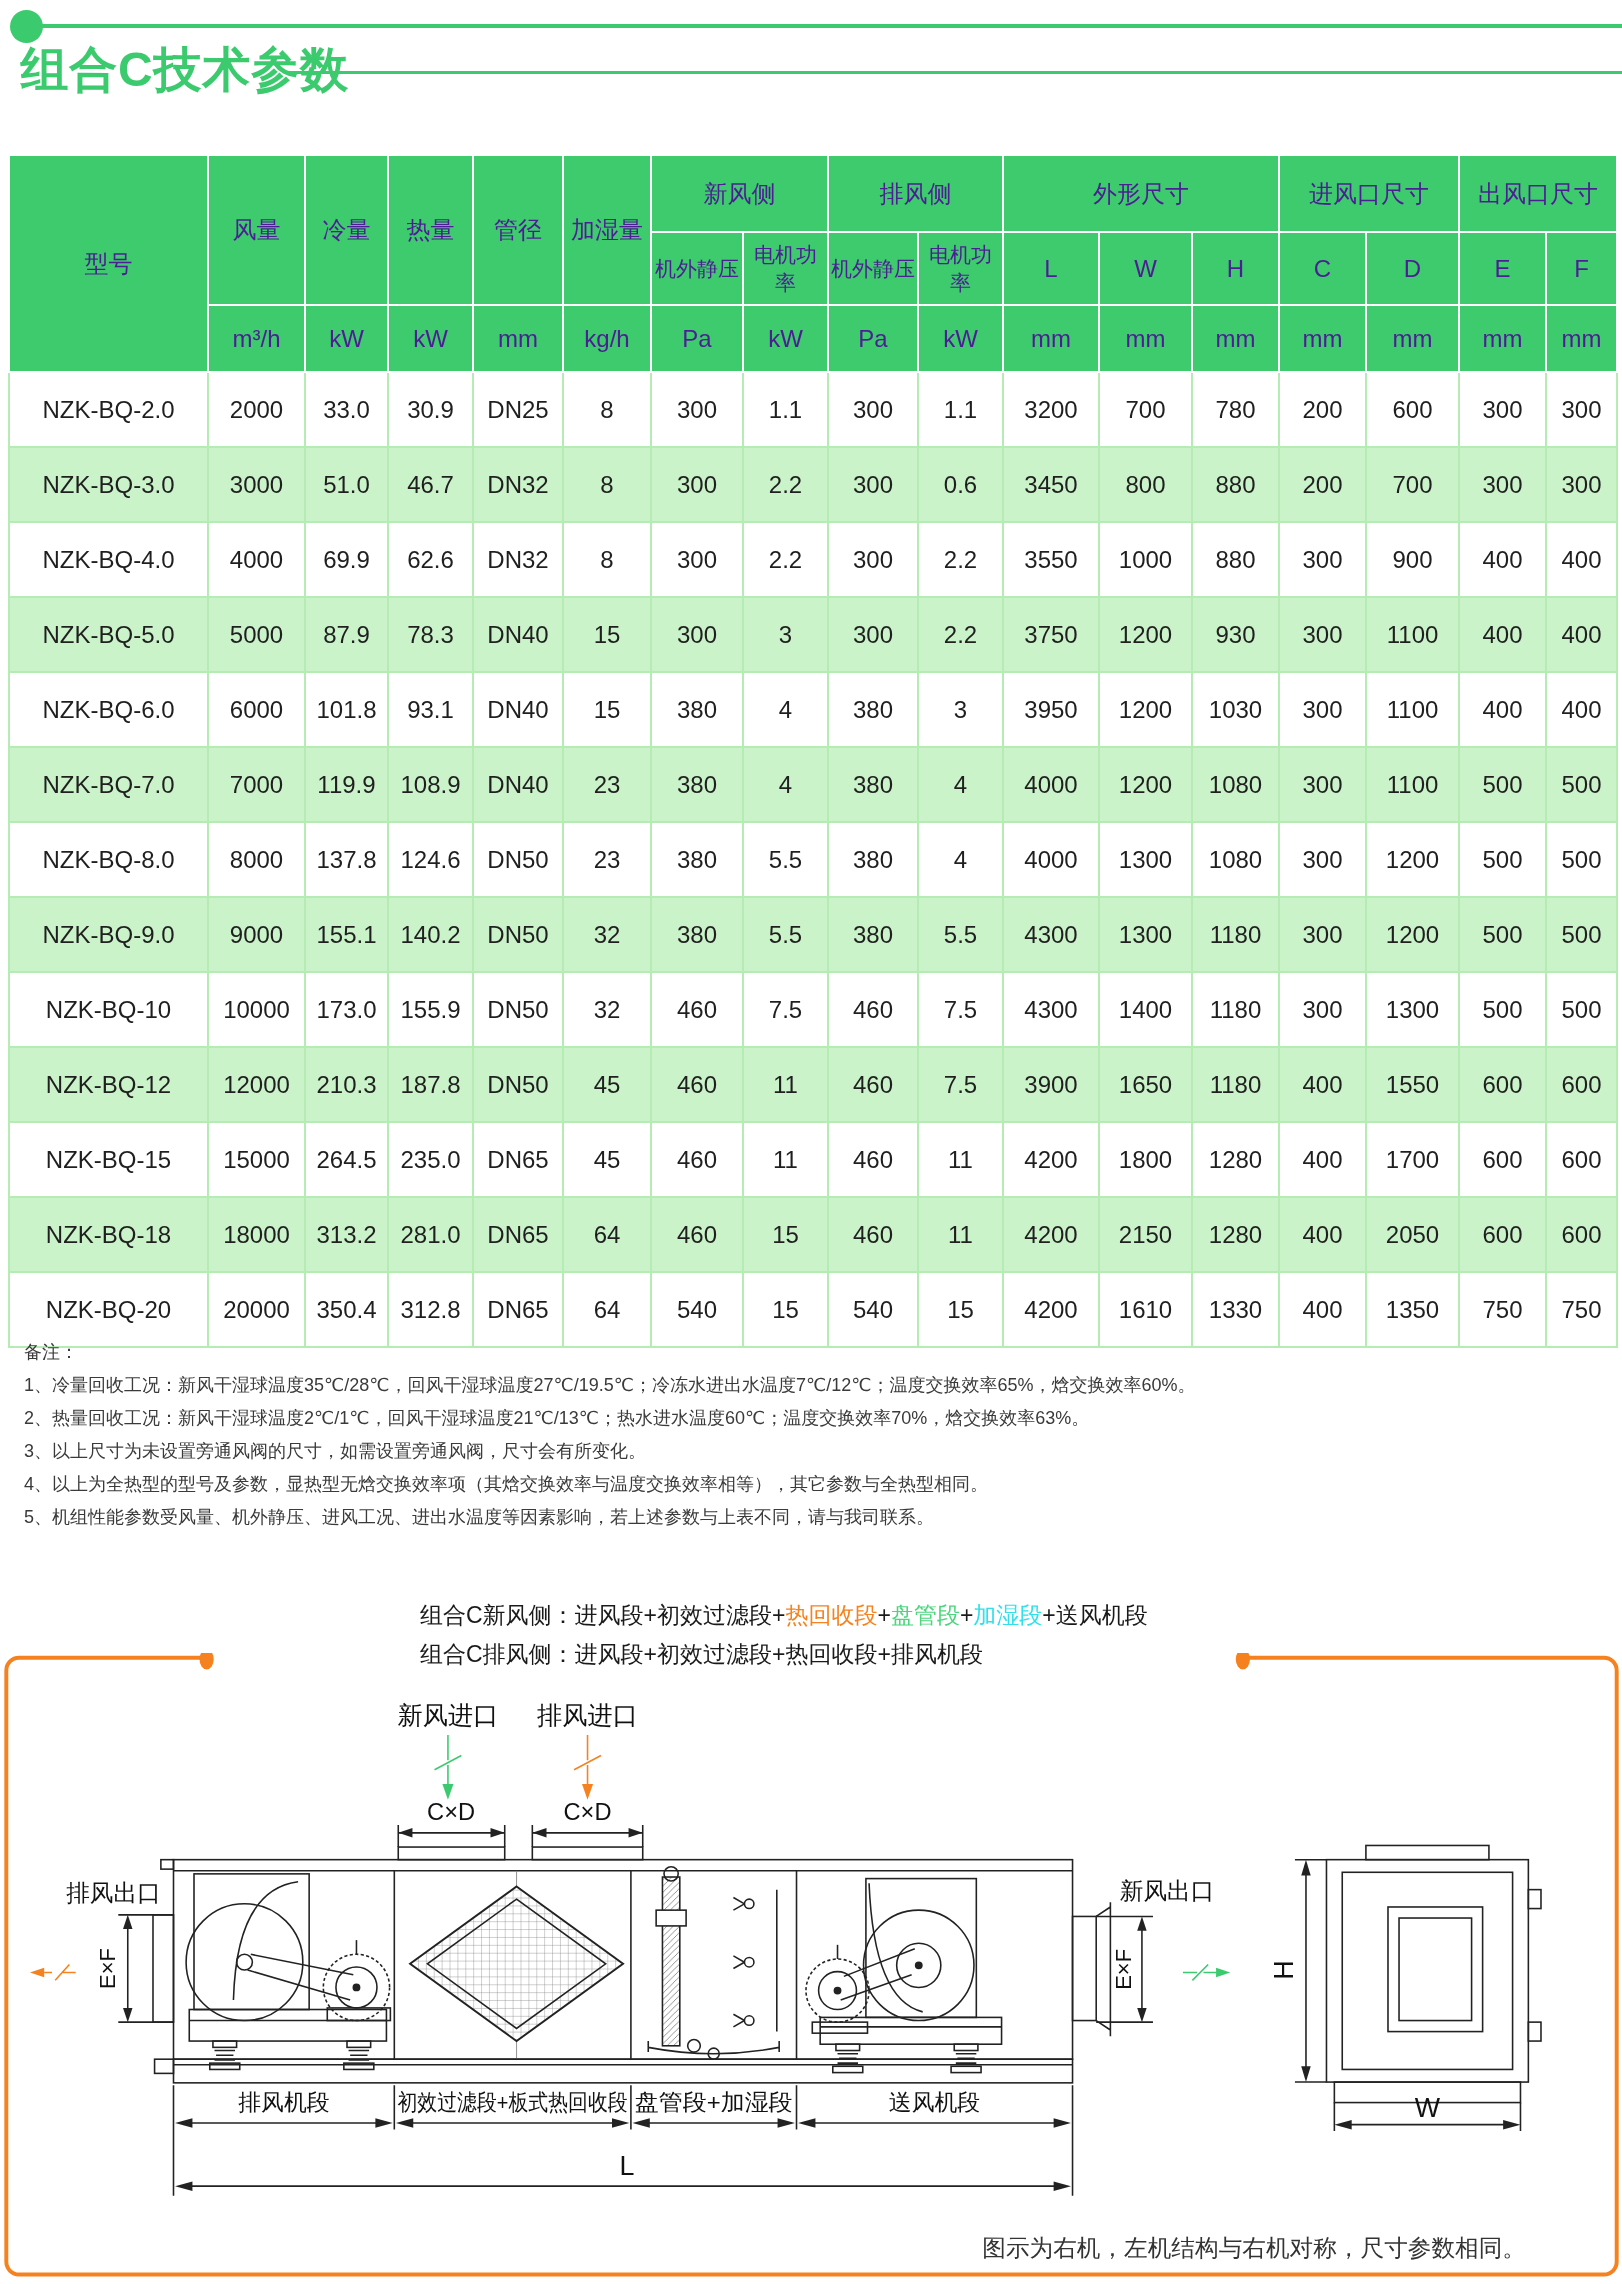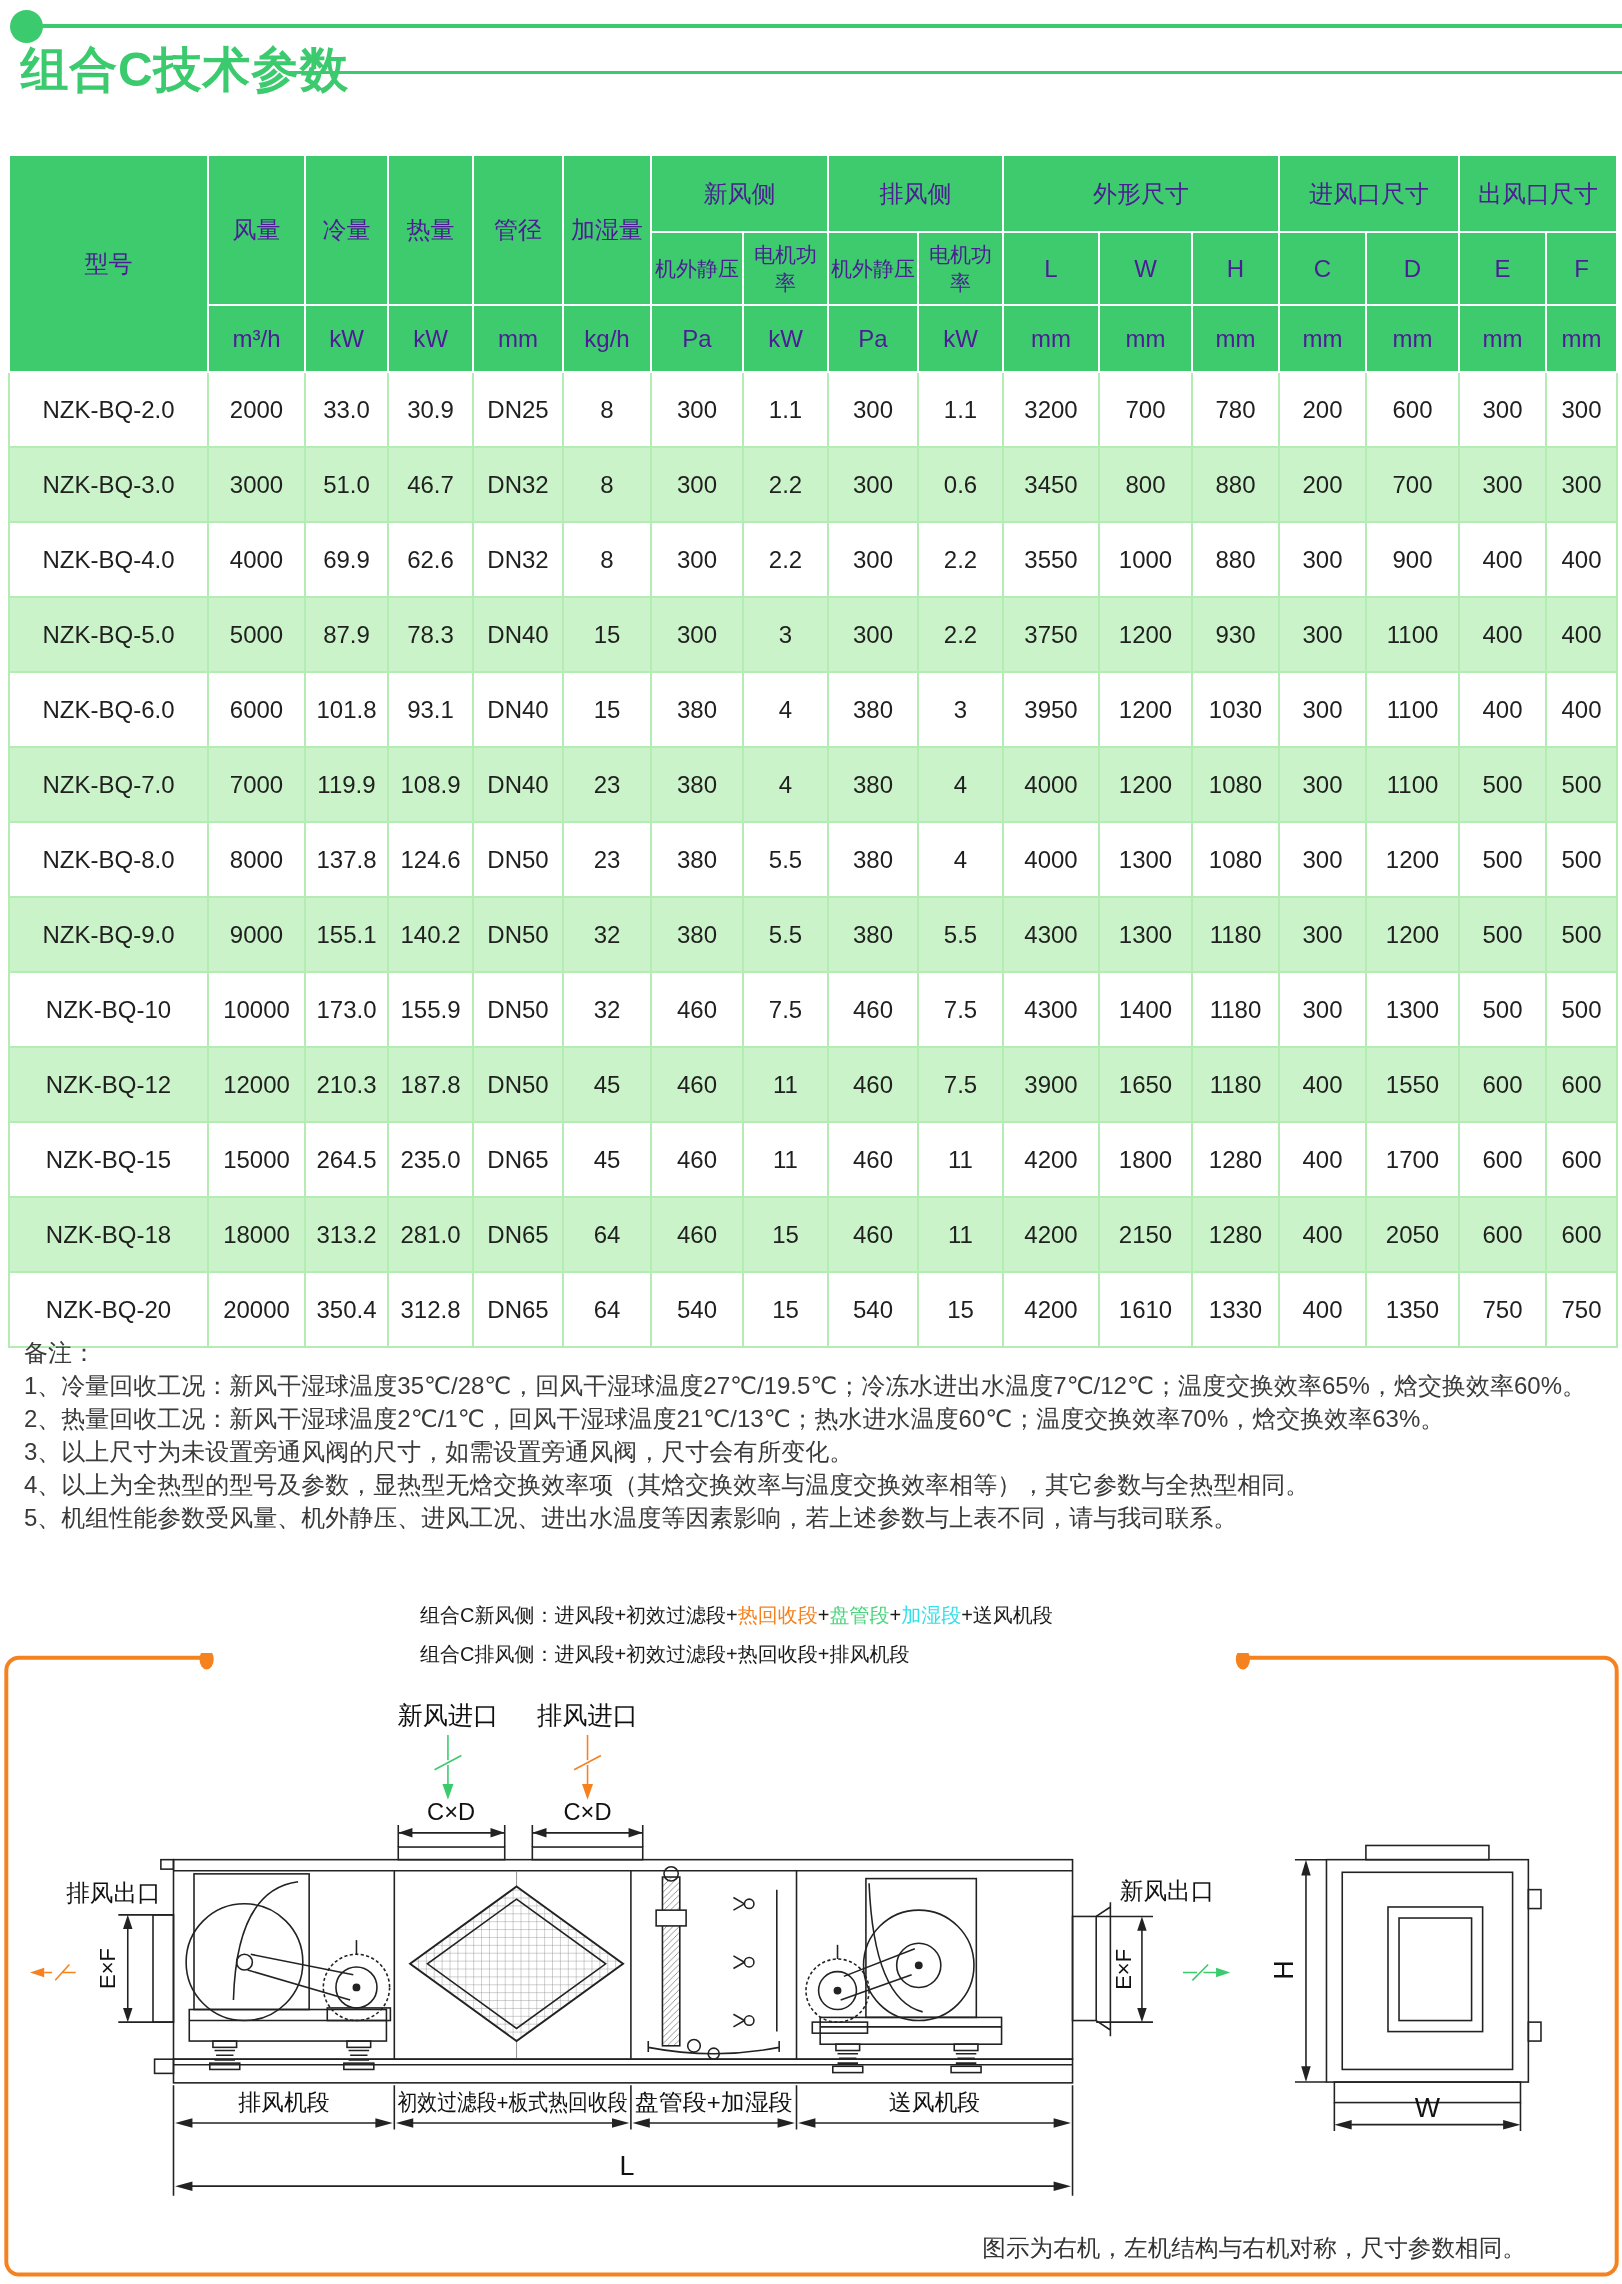--- a/index.html
+++ b/index.html
@@ -10,24 +10,24 @@
   .page-title{position:absolute;left:20.5px;top:38px;font-size:48px;font-weight:700;color:#3bcb6e;letter-spacing:0.8px;}
   .title-underline{position:absolute;left:284px;top:71px;right:0;height:3.2px;background:#3bcb6e;}
   
   table.spec{position:absolute;left:8px;top:154px;width:1607px;border-collapse:collapse;table-layout:fixed;}
   table.spec th{background:#3dcb6d;color:#4c1d95;font-weight:400;border:2.4px solid #fff;font-size:24px;padding:0;text-align:center;vertical-align:middle;margin-left:36px;}
   table.spec td{border:2.4px solid #b5ecb3;font-size:24px;color:#1f1f1f;text-align:center;vertical-align:middle;padding:0;}
   table.spec tbody tr{height:75px;background:#fff;}
   table.spec tbody tr:nth-child(even){background:#cbf3c9;}
   tr.h1{height:77px;} tr.h2{height:73px;} tr.h3{height:67px;}
   
-  .notes{position:absolute;left:24px;top:1336px;font-size:24px;color:#3a3a3a;line-height:33px;}
+  .notes{position:absolute;left:24px;top:1336px;font-size:18px;color:#3a3a3a;line-height:33px;}
   .notes div{white-space:nowrap;}
   
-  .composition{position:absolute;left:420px;top:1596px;font-size:20px;line-height:39px;z-index:5;}
+  .composition{position:absolute;left:420px;top:1596px;font-size:23px;line-height:39px;z-index:5;}
   .composition div{white-space:nowrap;}
   
   svg.diagram{position:absolute;left:0;top:1653px;z-index:2;}
   text{font-family:"Liberation Sans","DejaVu Sans",sans-serif;}
 </style>
 </head>
 <body>
 
 <div class="page">
 

